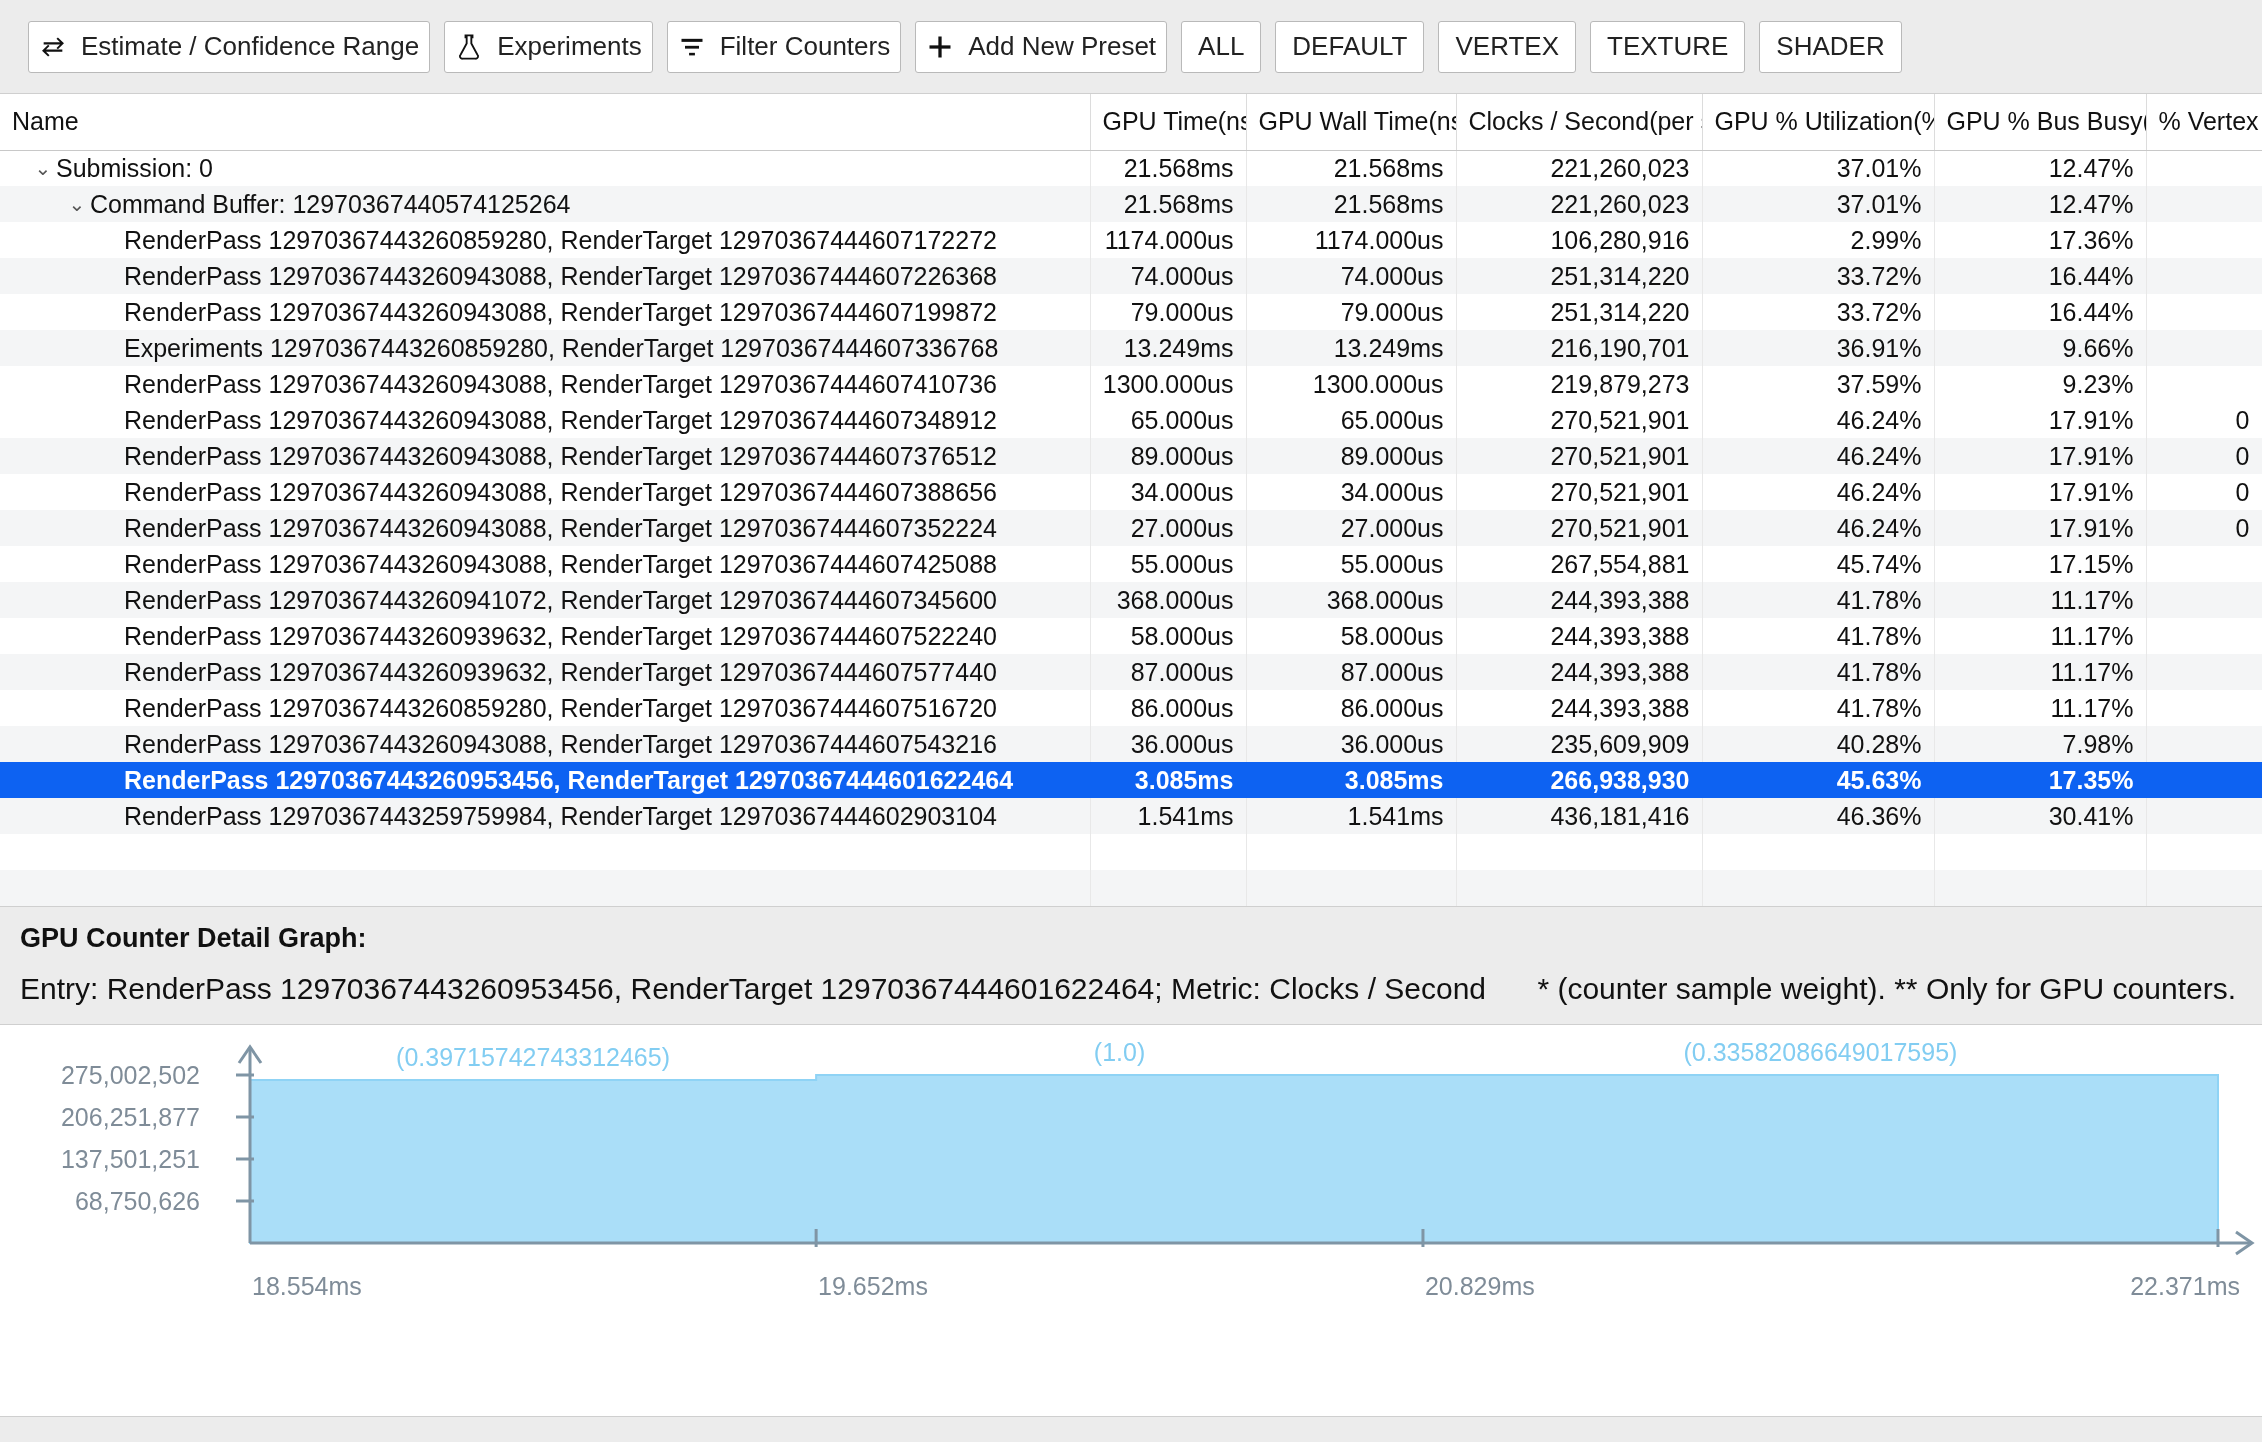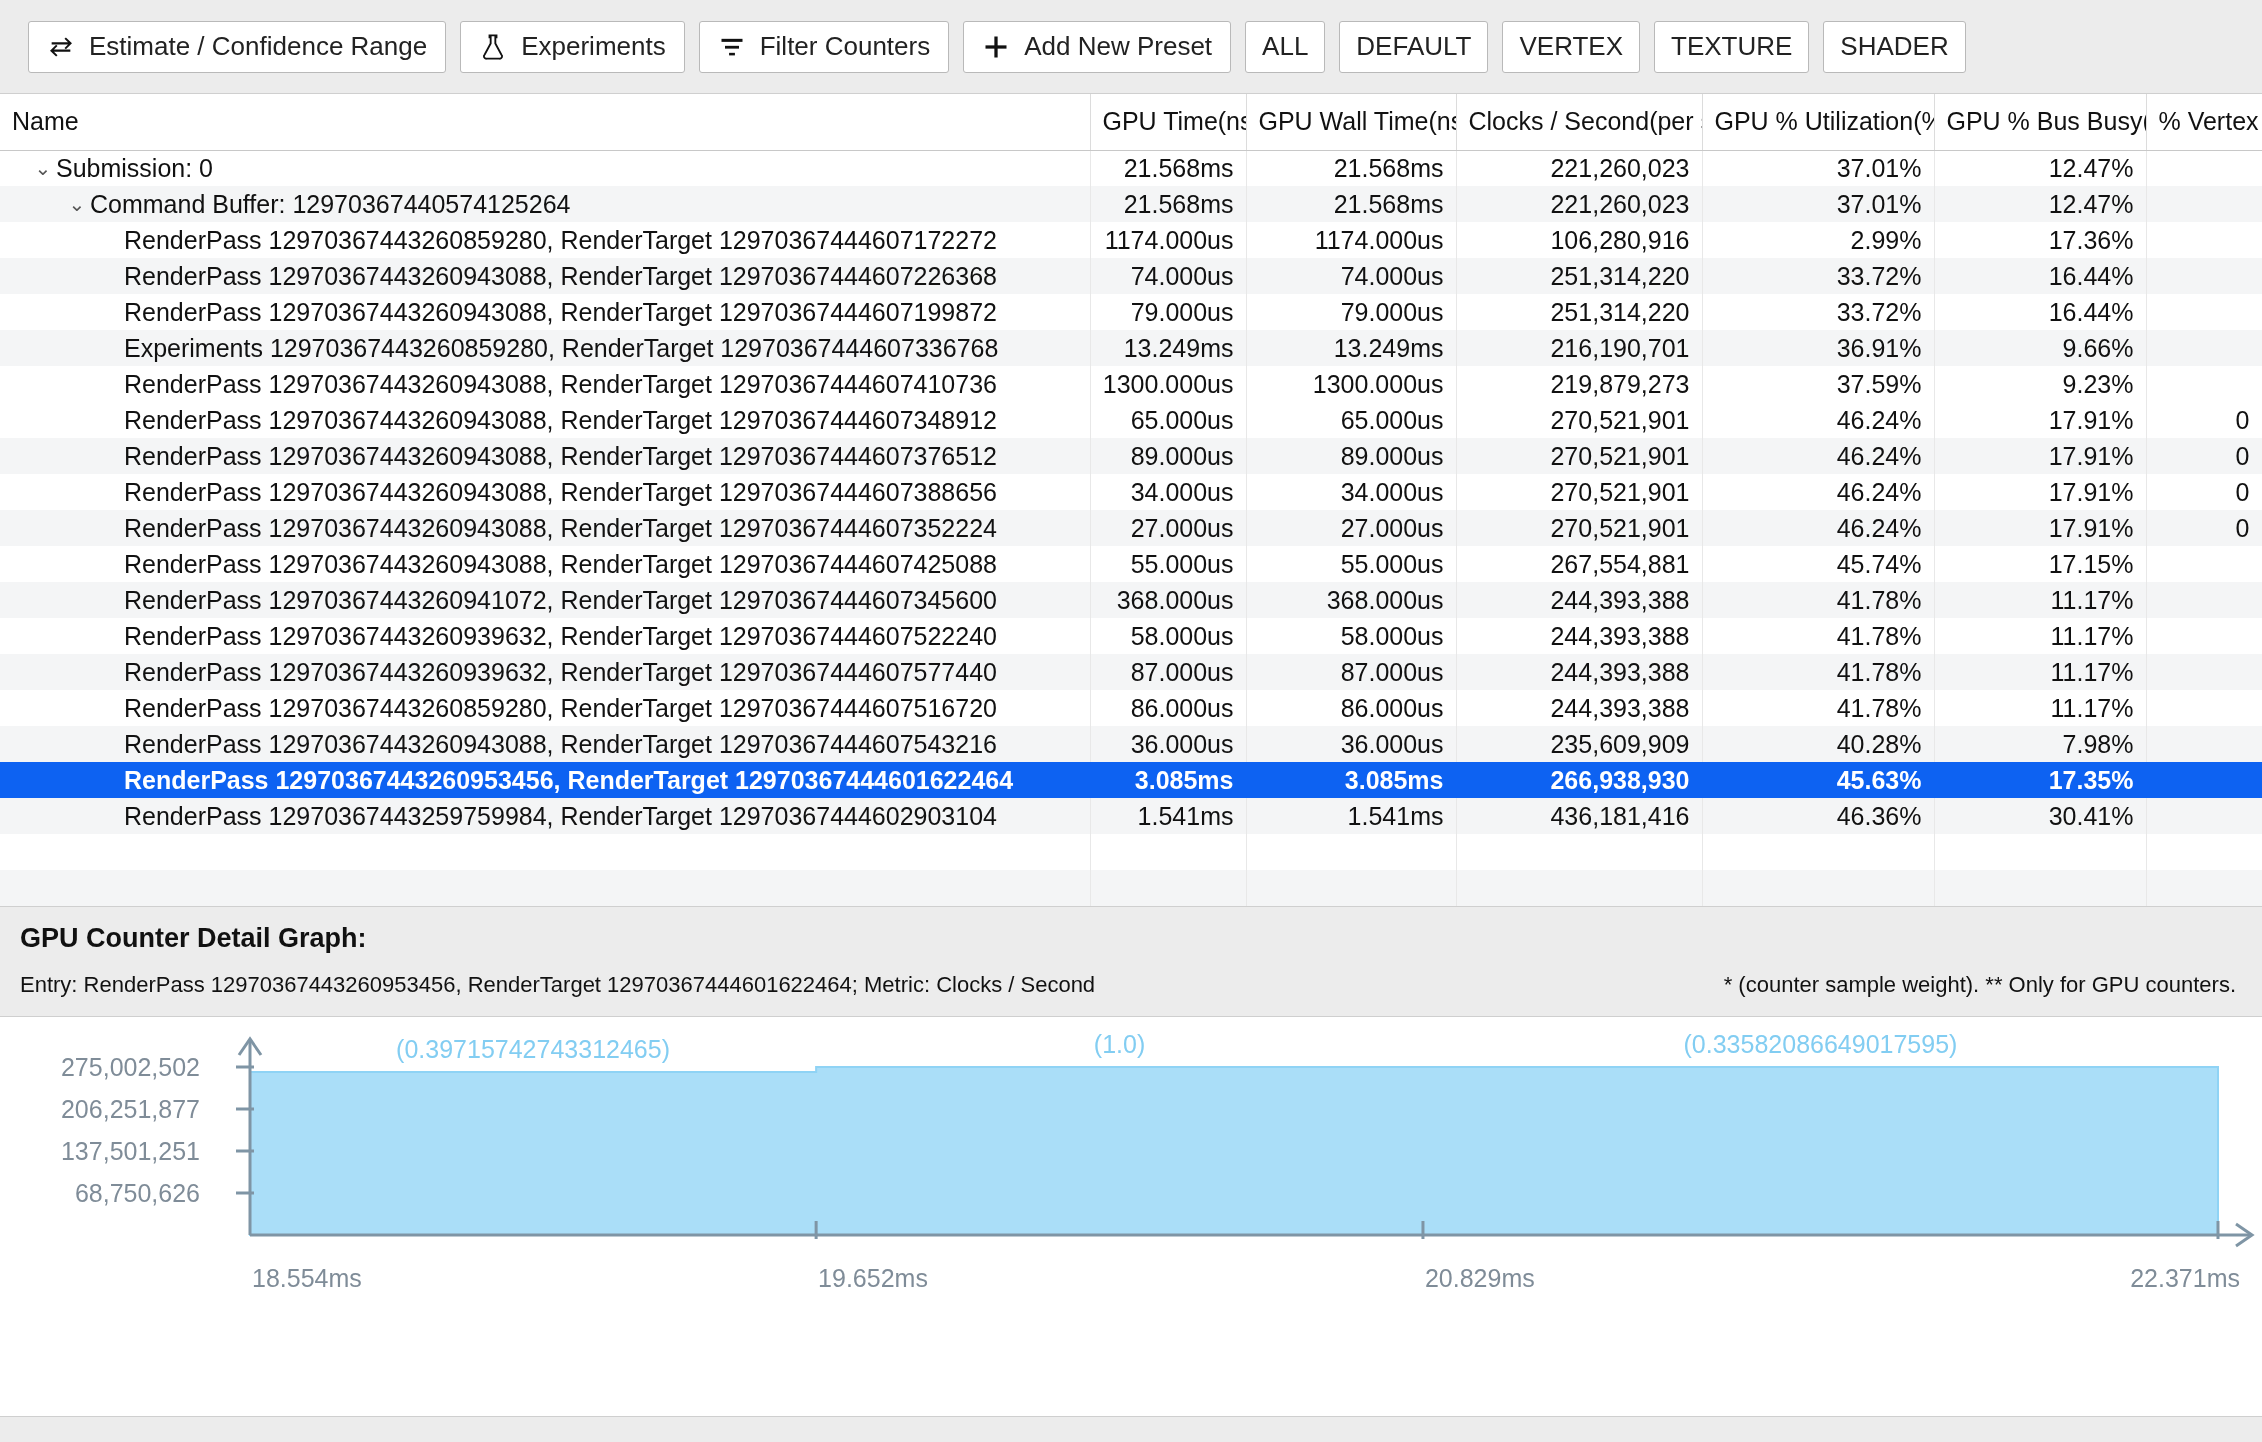--- a/index.html
+++ b/index.html
@@ -71,21 +71,21 @@
     align-items: center;
     padding: 0 28px;
     gap: 14px;
     flex: 0 0 auto;
   }
   .tbtn {
     display: flex;
     align-items: center;
     gap: 14px;
     height: 52px;
-    padding: 0 18px;
+    padding: 0 10px;
     background: #ffffff;
     border: 1px solid #b9b9b9;
     border-radius: 3px;
     font-size: 26px;
     color: #222;
     cursor: pointer;
     white-space: nowrap;
   }
   .tbtn.compact { padding: 0 16px; }
   .tbtn .ticon {
@@ -167,21 +167,21 @@
   .detail-title {
     font-size: 27px;
     font-weight: bold;
     color: #111;
     margin-bottom: 18px;
   }
   .detail-sub {
     display: flex;
     justify-content: space-between;
     align-items: baseline;
-    font-size: 22px;
+    font-size: 30px;
     color: #111;
   }
   .detail-note { color: #111; padding-right: 6px; }
 
   
   .chart-panel {
     flex: 1 1 auto;
     background: #ffffff;
     border-top: 1px solid #cfcfcf;
     position: relative;

